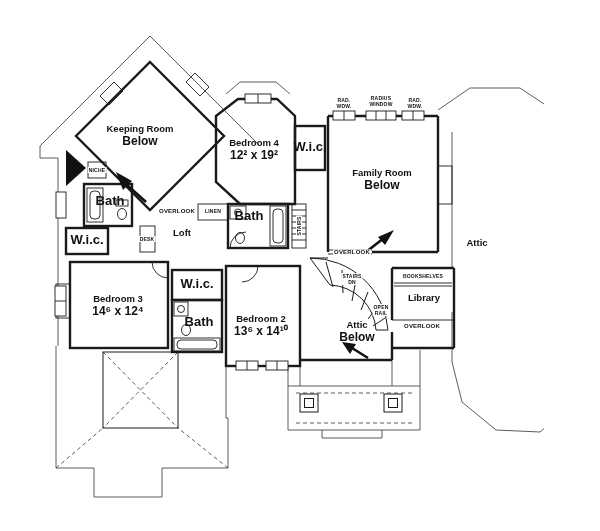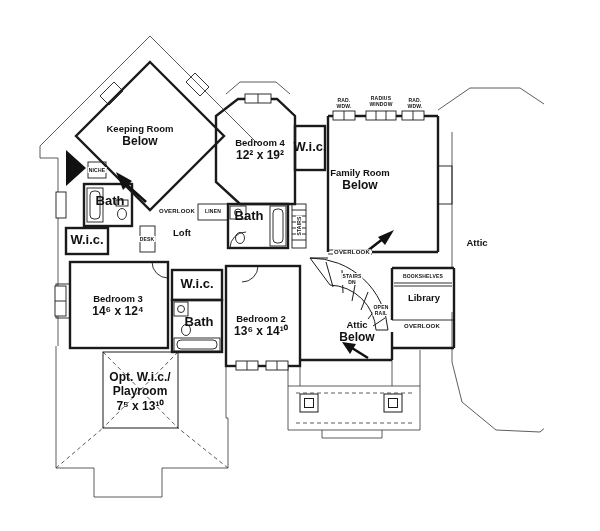--- a/index.html
+++ b/index.html
@@ -145,28 +145,28 @@
       <path d="M368,358 L352,348" stroke="#111" stroke-width="2.6" fill="none"></path>
       <polygon points="342,342 356,344 350,354" fill="#111"></polygon>
     </g>
   </svg>
 
   <div class="lbl room" style="left:140px;top:136px">
     <span>Keeping Room</span>
     <span class="sub">Below</span>
   </div>
 
-  <div class="lbl room" style="left:260px;top:150px">
+  <div class="lbl room" style="left:254px;top:150px">
     <span>Bedroom 4</span>
     <span class="sub">12² x 19²</span>
   </div>
 
   <div class="lbl small" style="left:310px;top:147px">W.i.c.</div>
 
-  <div class="lbl room" style="left:360px;top:180px">
+  <div class="lbl room" style="left:382px;top:180px">
     <span>Family Room</span>
     <span class="sub">Below</span>
   </div>
 
   <div class="lbl micro" style="left:344px;top:103px">
     <span>RAD.</span>
     <span>WDW.</span>
   </div>
   <div class="lbl micro" style="left:381px;top:101px">
     <span>RADIUS</span>
@@ -215,19 +215,14 @@
 
   <div class="lbl micro bg" style="left:352px;top:279px">
     <span>STAIRS</span>
     <span>DN</span>
   </div>
   <div class="lbl micro bg" style="left:381px;top:310px">
     <span>OPEN</span>
     <span>RAIL</span>
   </div>
 
-  <div class="lbl room" style="left:140px;top:392px">
-    <span class="sub">Opt. W.i.c./</span>
-    <span class="sub">Playroom</span>
-    <span class="sub">7⁵ x 13¹⁰</span>
-  </div>
 
 </div>
 
 </body></html>

